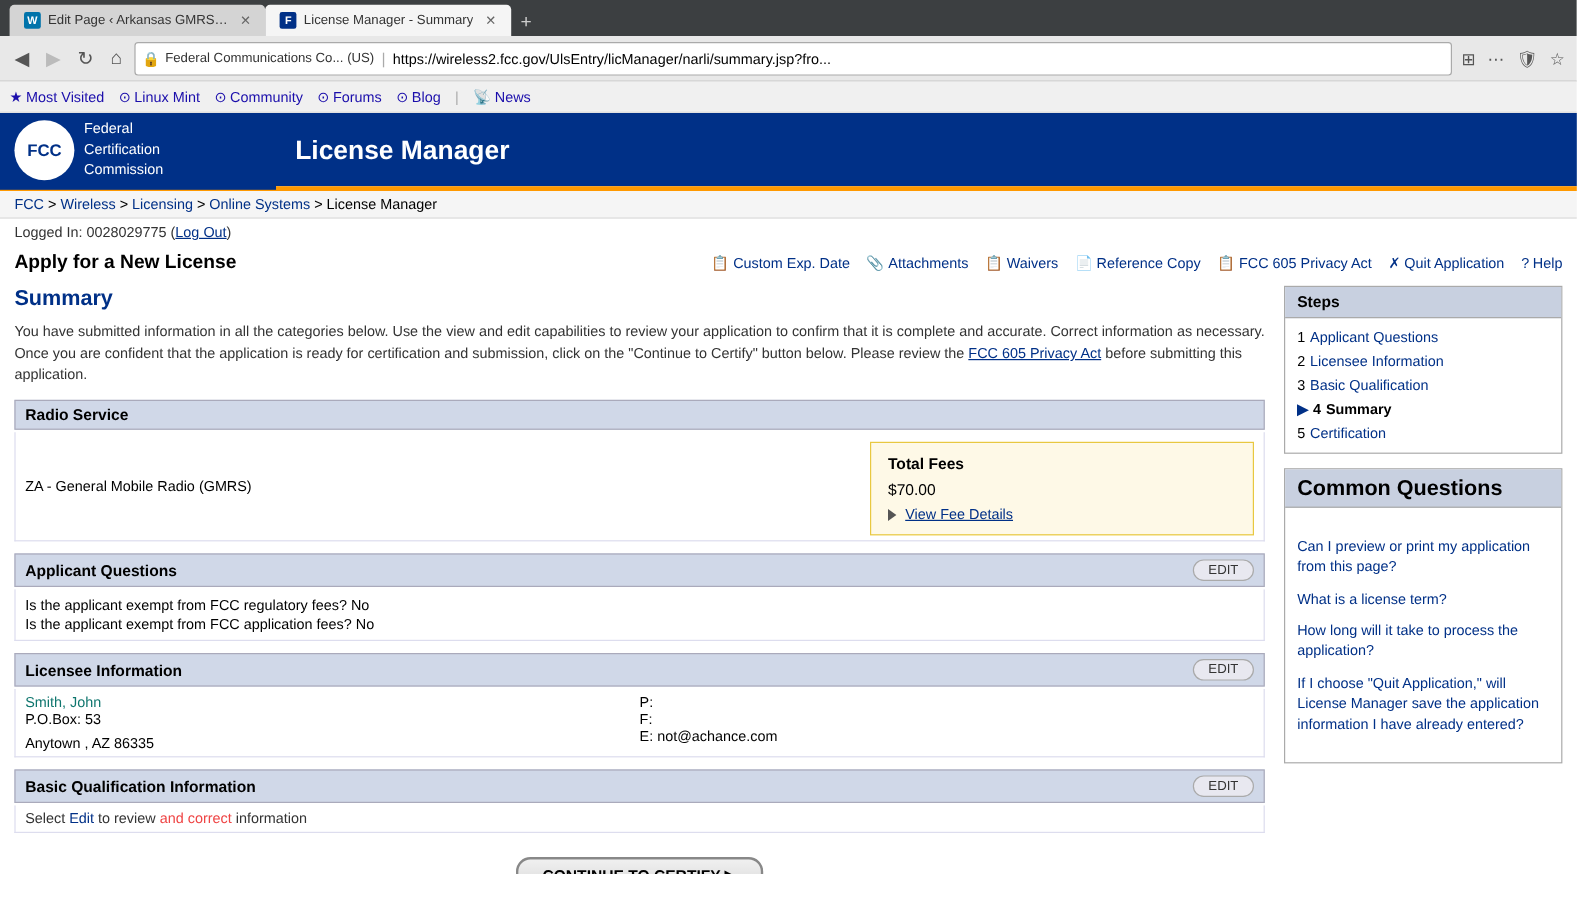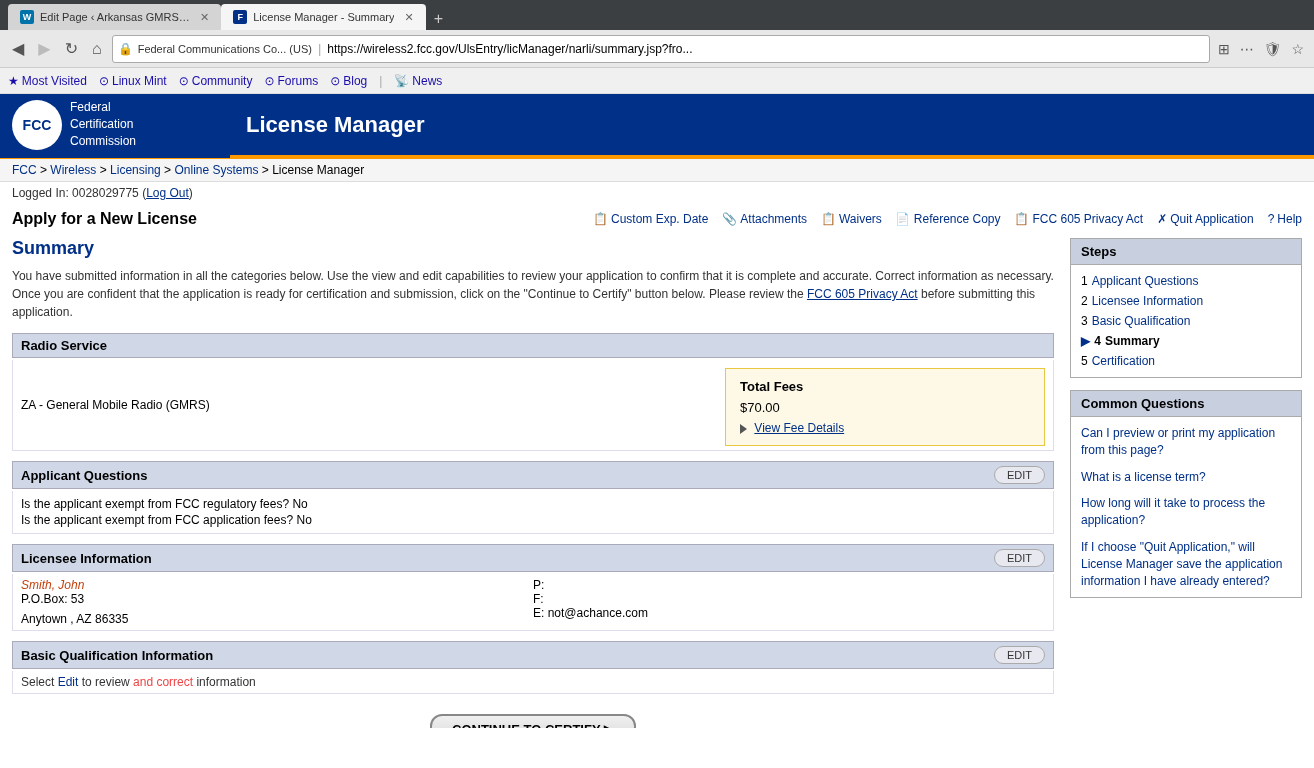--- a/index.html
+++ b/index.html
@@ -68,42 +68,42 @@
     .blue-link { color: #003087; }
 
     
     .fee-box { background: #fef9e7; border: 1px solid #e8c840; padding: 10px 14px; width: 320px; margin-top: 4px; }
     .fee-box-title { font-weight: bold; font-size: 13px; margin-bottom: 6px; }
     .fee-amount { font-size: 13px; margin-bottom: 6px; }
     .fee-details-link { color: #003087; font-size: 12px; cursor: pointer; }
 
     
     .question-row { font-size: 12px; margin: 2px 0; }
-    .licensee-name { color: #c2410c; font-style: italic; }
+    .licensee-name { color: #0f766e; }
 
     
     .basic-qual-note { font-size: 12px; color: #333; }
     .basic-qual-note span { color: #003087; }
 
     
     .continue-area { text-align: center; margin: 20px 0; }
     .continue-btn { background: linear-gradient(to bottom, #f0f0f0, #d8d8d8); border: 2px solid #888; border-radius: 12px; padding: 6px 20px; font-size: 13px; font-weight: bold; cursor: pointer; }
 
     
     .steps-box { border: 1px solid #aaa; margin-bottom: 12px; }
     .steps-title { background: #c8d0e0; padding: 5px 10px; font-weight: bold; font-size: 13px; border-bottom: 1px solid #aaa; }
     .steps-list { padding: 6px 0; }
     .step-item { padding: 3px 10px; font-size: 12px; display: flex; align-items: center; gap: 4px; }
     .step-item.active { font-weight: bold; }
     .step-arrow { color: #003087; font-weight: bold; }
 
     
     .cq-box { border: 1px solid #aaa; }
-    .cq-title { background: #c8d0e0; padding: 5px 10px; font-weight: bold; font-size: 13px; border-bottom: 1px solid #aaa; }
-    .cq-list { padding: 8px 10px; display: flex; flex-direction: column; gap: 10px; }
+    .cq-title { background: #c8d0e0; padding: 5px 10px; font-weight: bold; font-size: 18px; border-bottom: 1px solid #aaa; }
+    .cq-list { padding: 24px 10px; display: flex; flex-direction: column; gap: 10px; }
     .cq-link { color: #003087; font-size: 12px; text-decoration: none; line-height: 1.4; display: block; }
     .green-lock { color: green; font-size: 12px; }
 
     .section-with-edit { display: flex; align-items: center; justify-content: space-between; }
 
     .two-col { display: flex; gap: 0; }
     .col-left { flex: 1; }
     .col-right { flex: 1; }
 
     

